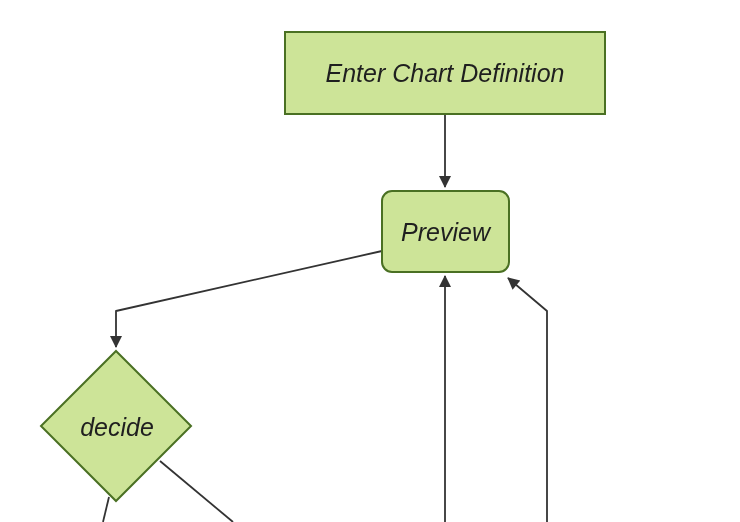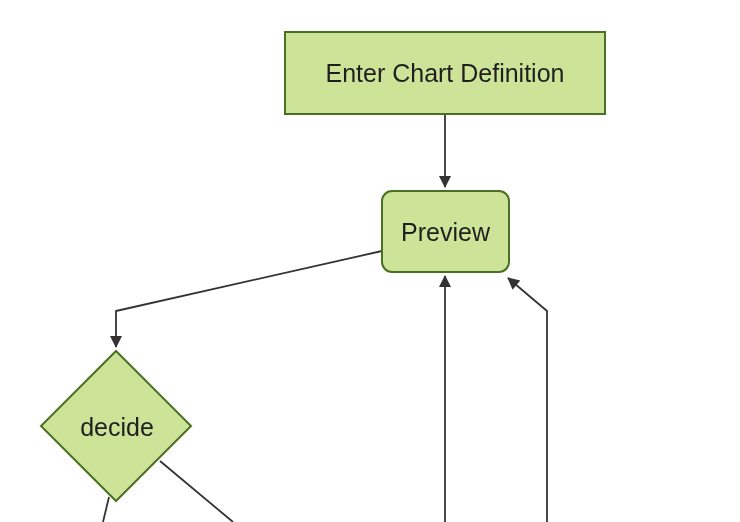--- a/index.html
+++ b/index.html
@@ -7,20 +7,21 @@
     padding: 0;
     background: var(--background, #ffffff);
     width: 740px;
     height: 522px;
     overflow: hidden;
   }
   .diagram-wrap {
     width: 740px;
     height: 414px;
     position: relative;
+    font-style: italic;
   }
   svg {
     display: block;
   }
   .node-shape {
     fill: var(--node_fill, #cde498);
     stroke: var(--node_border, #4a7023);
     stroke-width: 2px;
   }
   .node-label {

